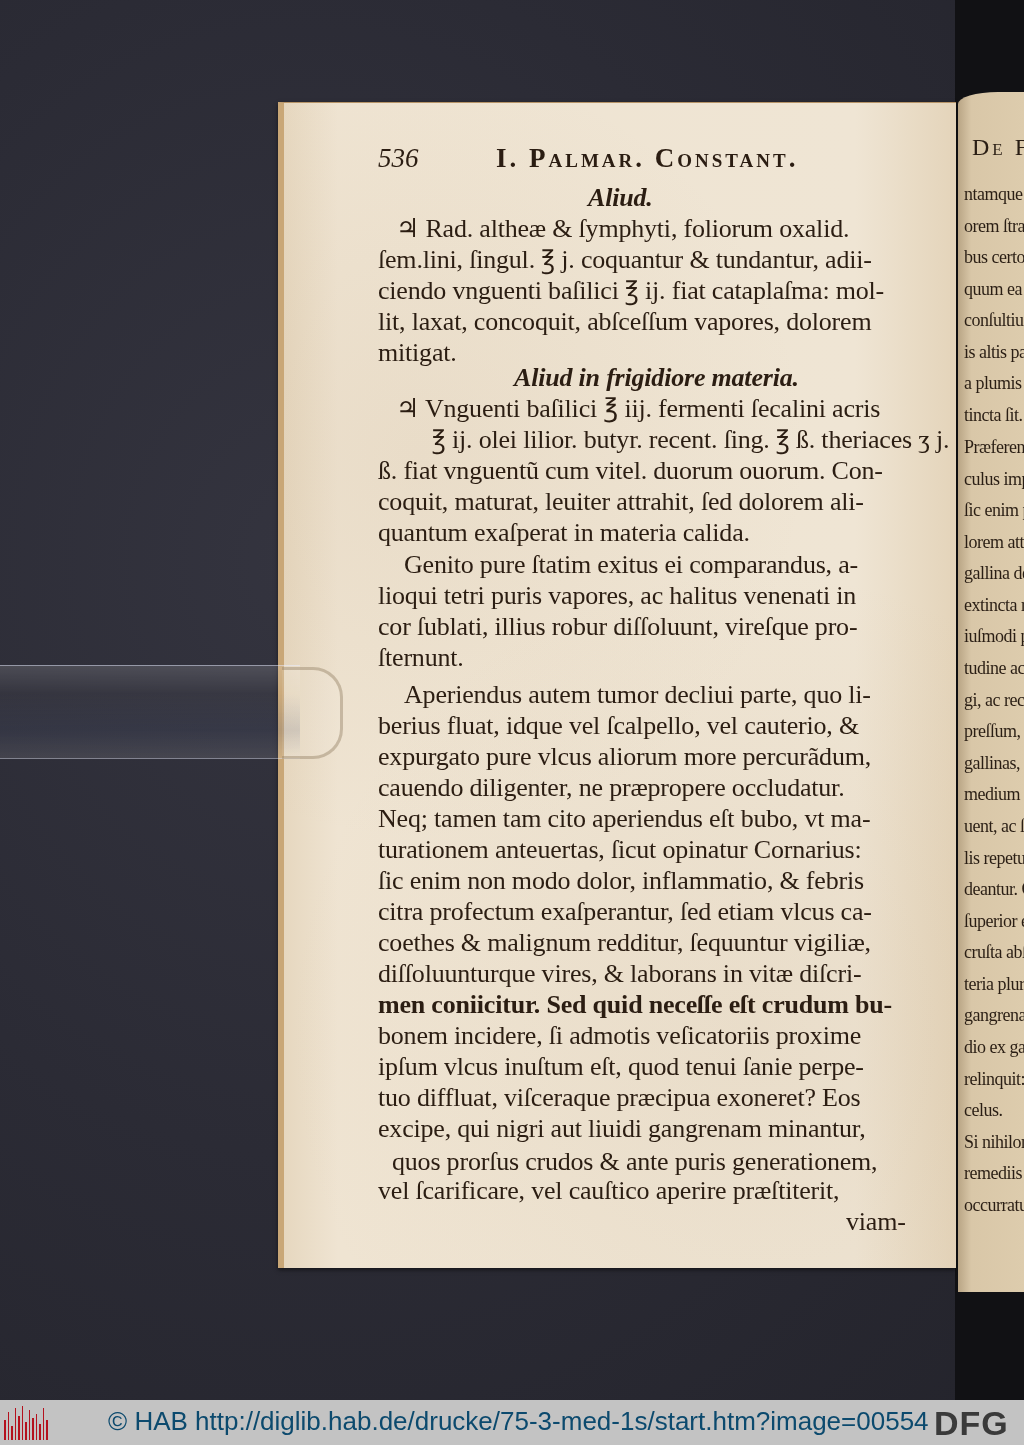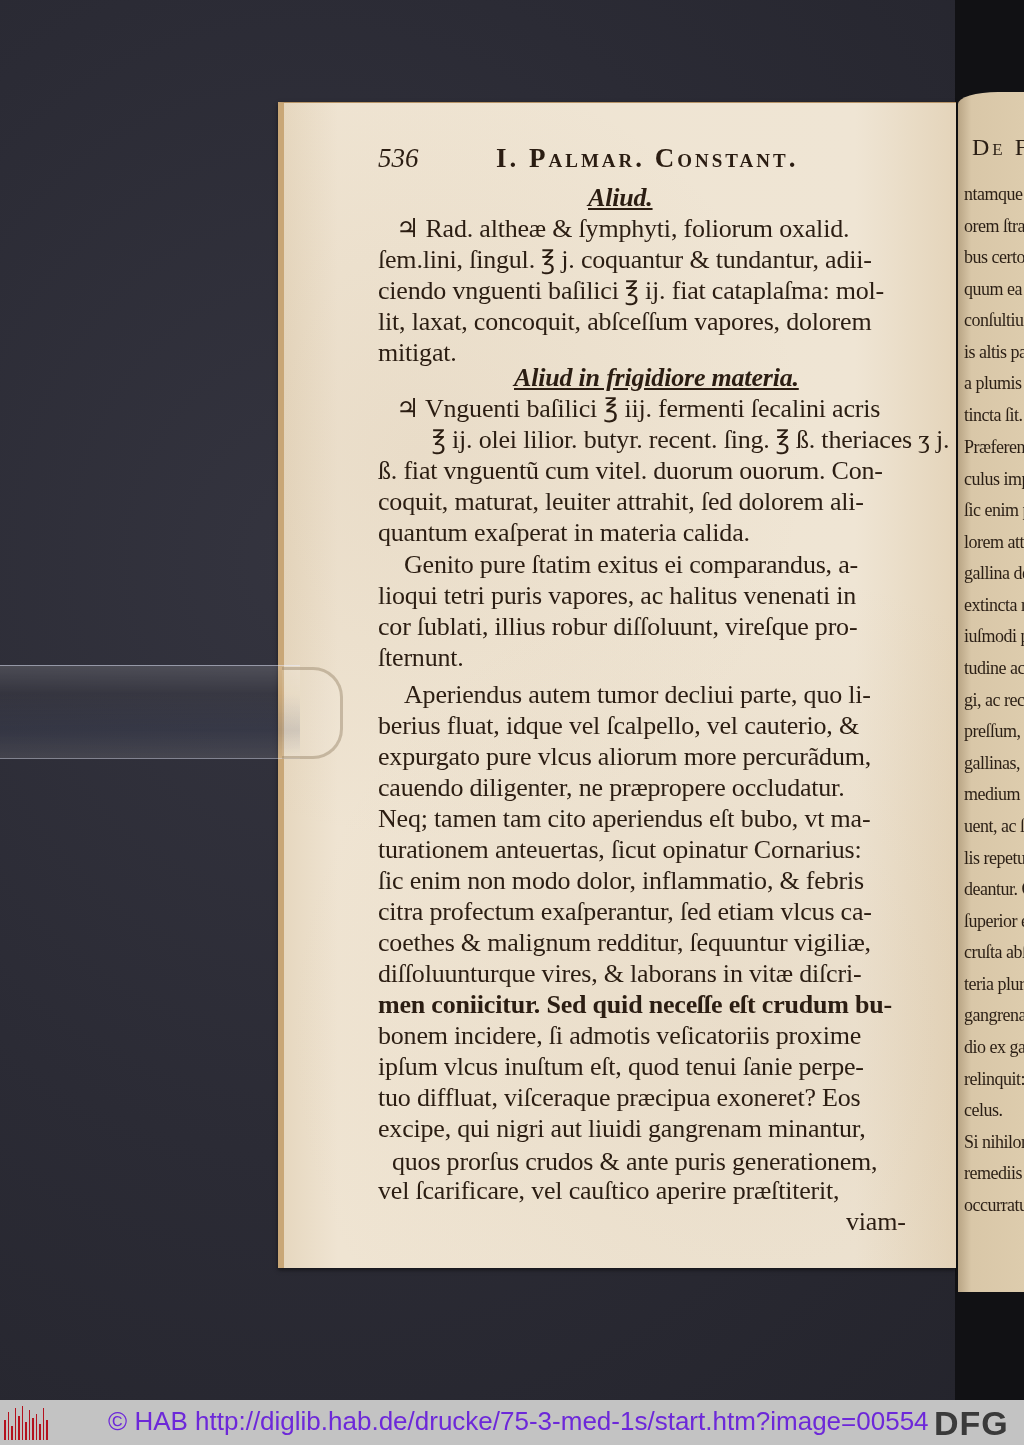--- a/index.html
+++ b/index.html
@@ -74,37 +74,37 @@
     .running-head .folio { position:absolute; left:0; top:0; font-style:italic; }
     .running-head .title {
       position:absolute; left:82px; top:0; letter-spacing:3px; font-variant:small-caps;
       font-weight:bold;
       margin-left:36px;
     }
     .line {
       position:absolute; left:0; white-space:nowrap; font-size:26px;
       line-height:30px; letter-spacing:-0.2px;
     }
-    .heading { font-style:italic; font-weight:bold;text-decoration:underline; }
+    .heading { font-style:italic; font-weight:bold; }
     .catch { text-align:right; }
     
     .footer {
       position:absolute; left:0; top:1400px; width:1024px; height:45px;
       background:#c3c3c3;
     }
     .footer .logo {
       position:absolute; left:4px; top:6px; width:44px; height:34px;
       display:flex; align-items:flex-end; gap:2px;
     }
     .footer .logo span {
       display:block; width:2px; background:#b4121e;
     }
     .footer .url {
       position:absolute; left:108px; top:6px; font-family:"Liberation Sans", sans-serif;
-      font-size:26px; color:#6d28d9; white-space:nowrap;
+      font-size:26px; color:#0c4a6e; white-space:nowrap;
     }
     .footer .dfg {
       position:absolute; left:934px; top:4px; font-family:"Liberation Sans", sans-serif;
       font-weight:bold; font-size:34px; color:#3a3a3a; letter-spacing:1px;
     }
   </style>
 </head>
 <body>
 
 <div class="backdrop"></div>

